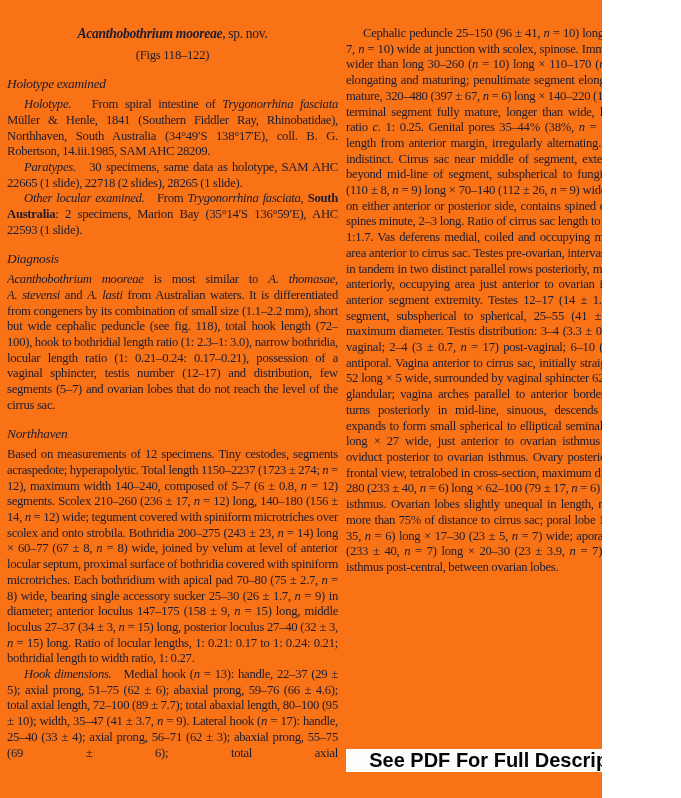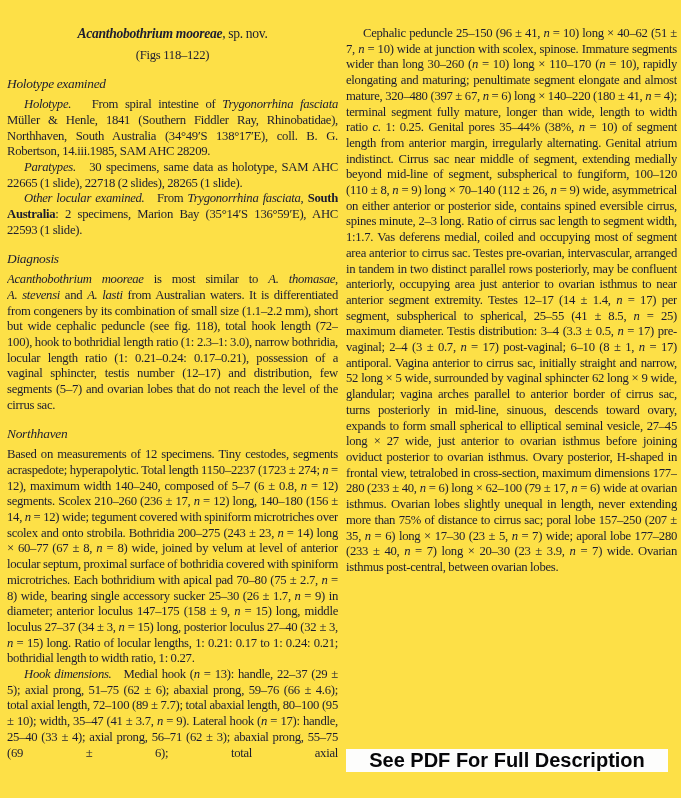--- a/index.html
+++ b/index.html
@@ -2,23 +2,23 @@
 <html><head>
 <meta charset="utf-8">
 <style>
   html, body {
     margin: 0;
     padding: 0;
     background: #ffffff;
   }
   .page {
     position: relative;
-    width: 681px;
+    width: 602px;
     height: 798px;
-    background: #fde047;
+    background: #f97316;
     overflow: hidden;
     font-family: "Liberation Serif", serif;
     color: #1c1c30;
   }
   .col {
     position: absolute;
     width: 331px;
     font-size: 12.7px;
     line-height: 15.7px;
     text-align: justify;

